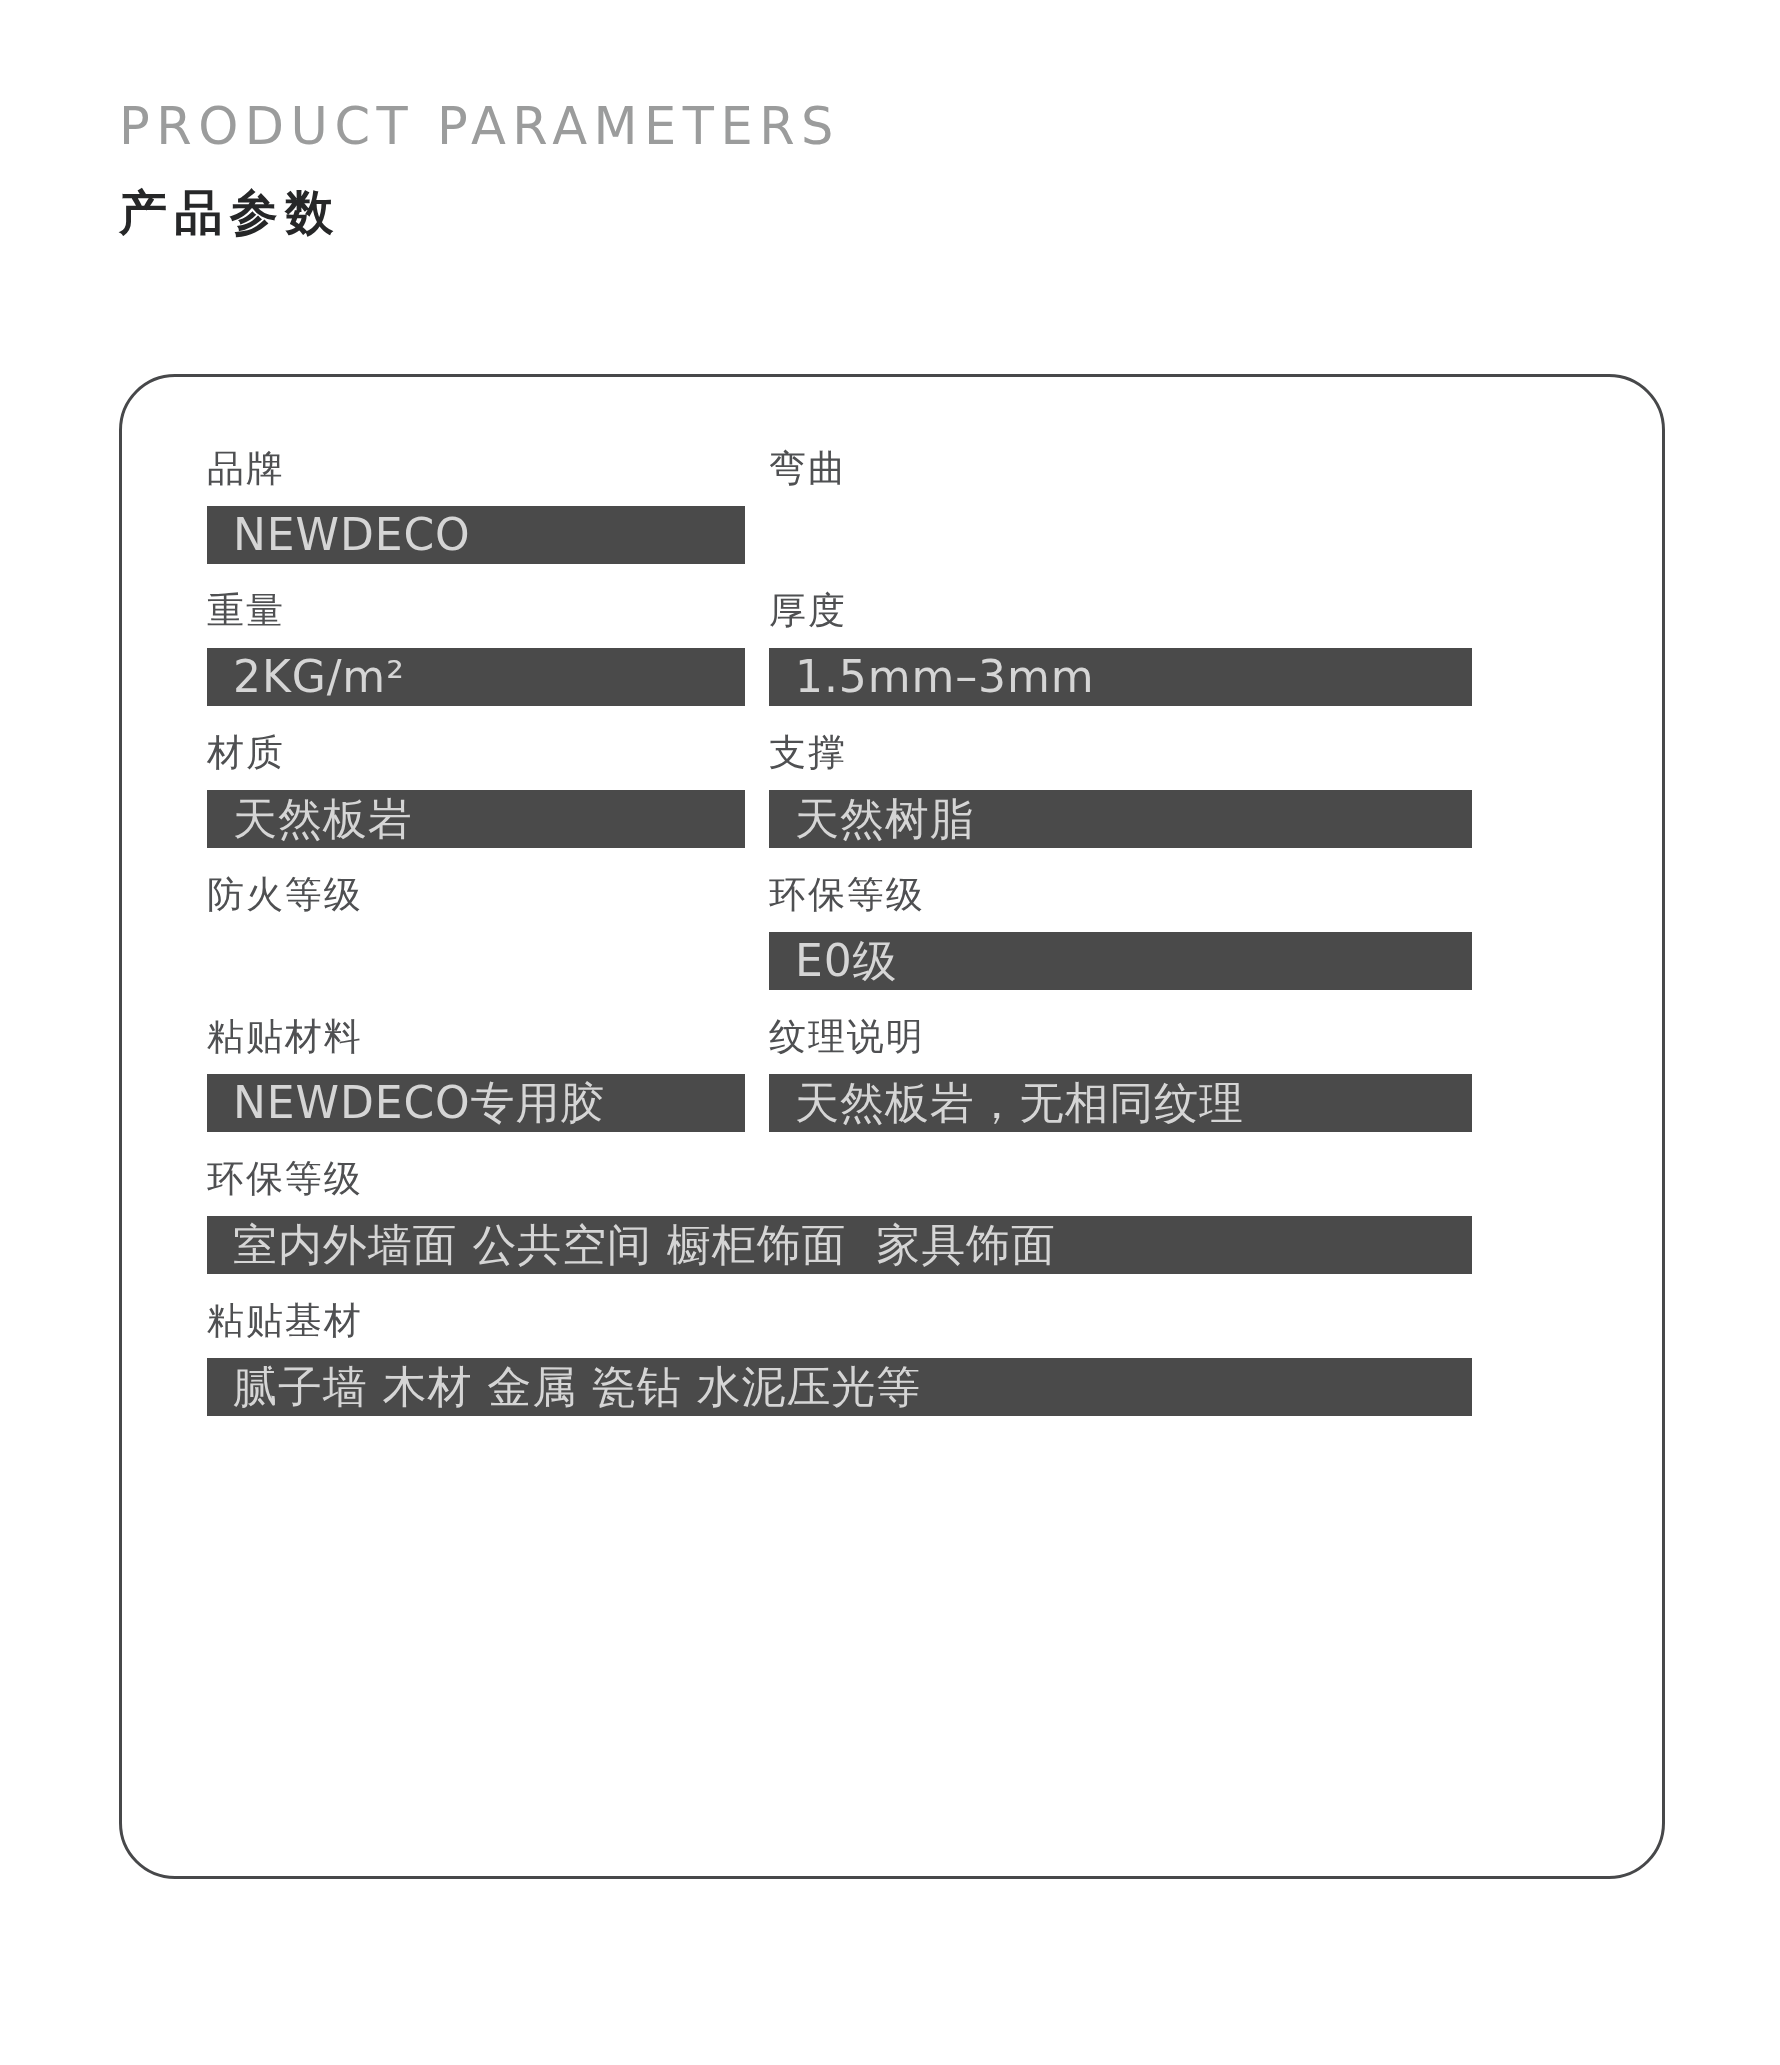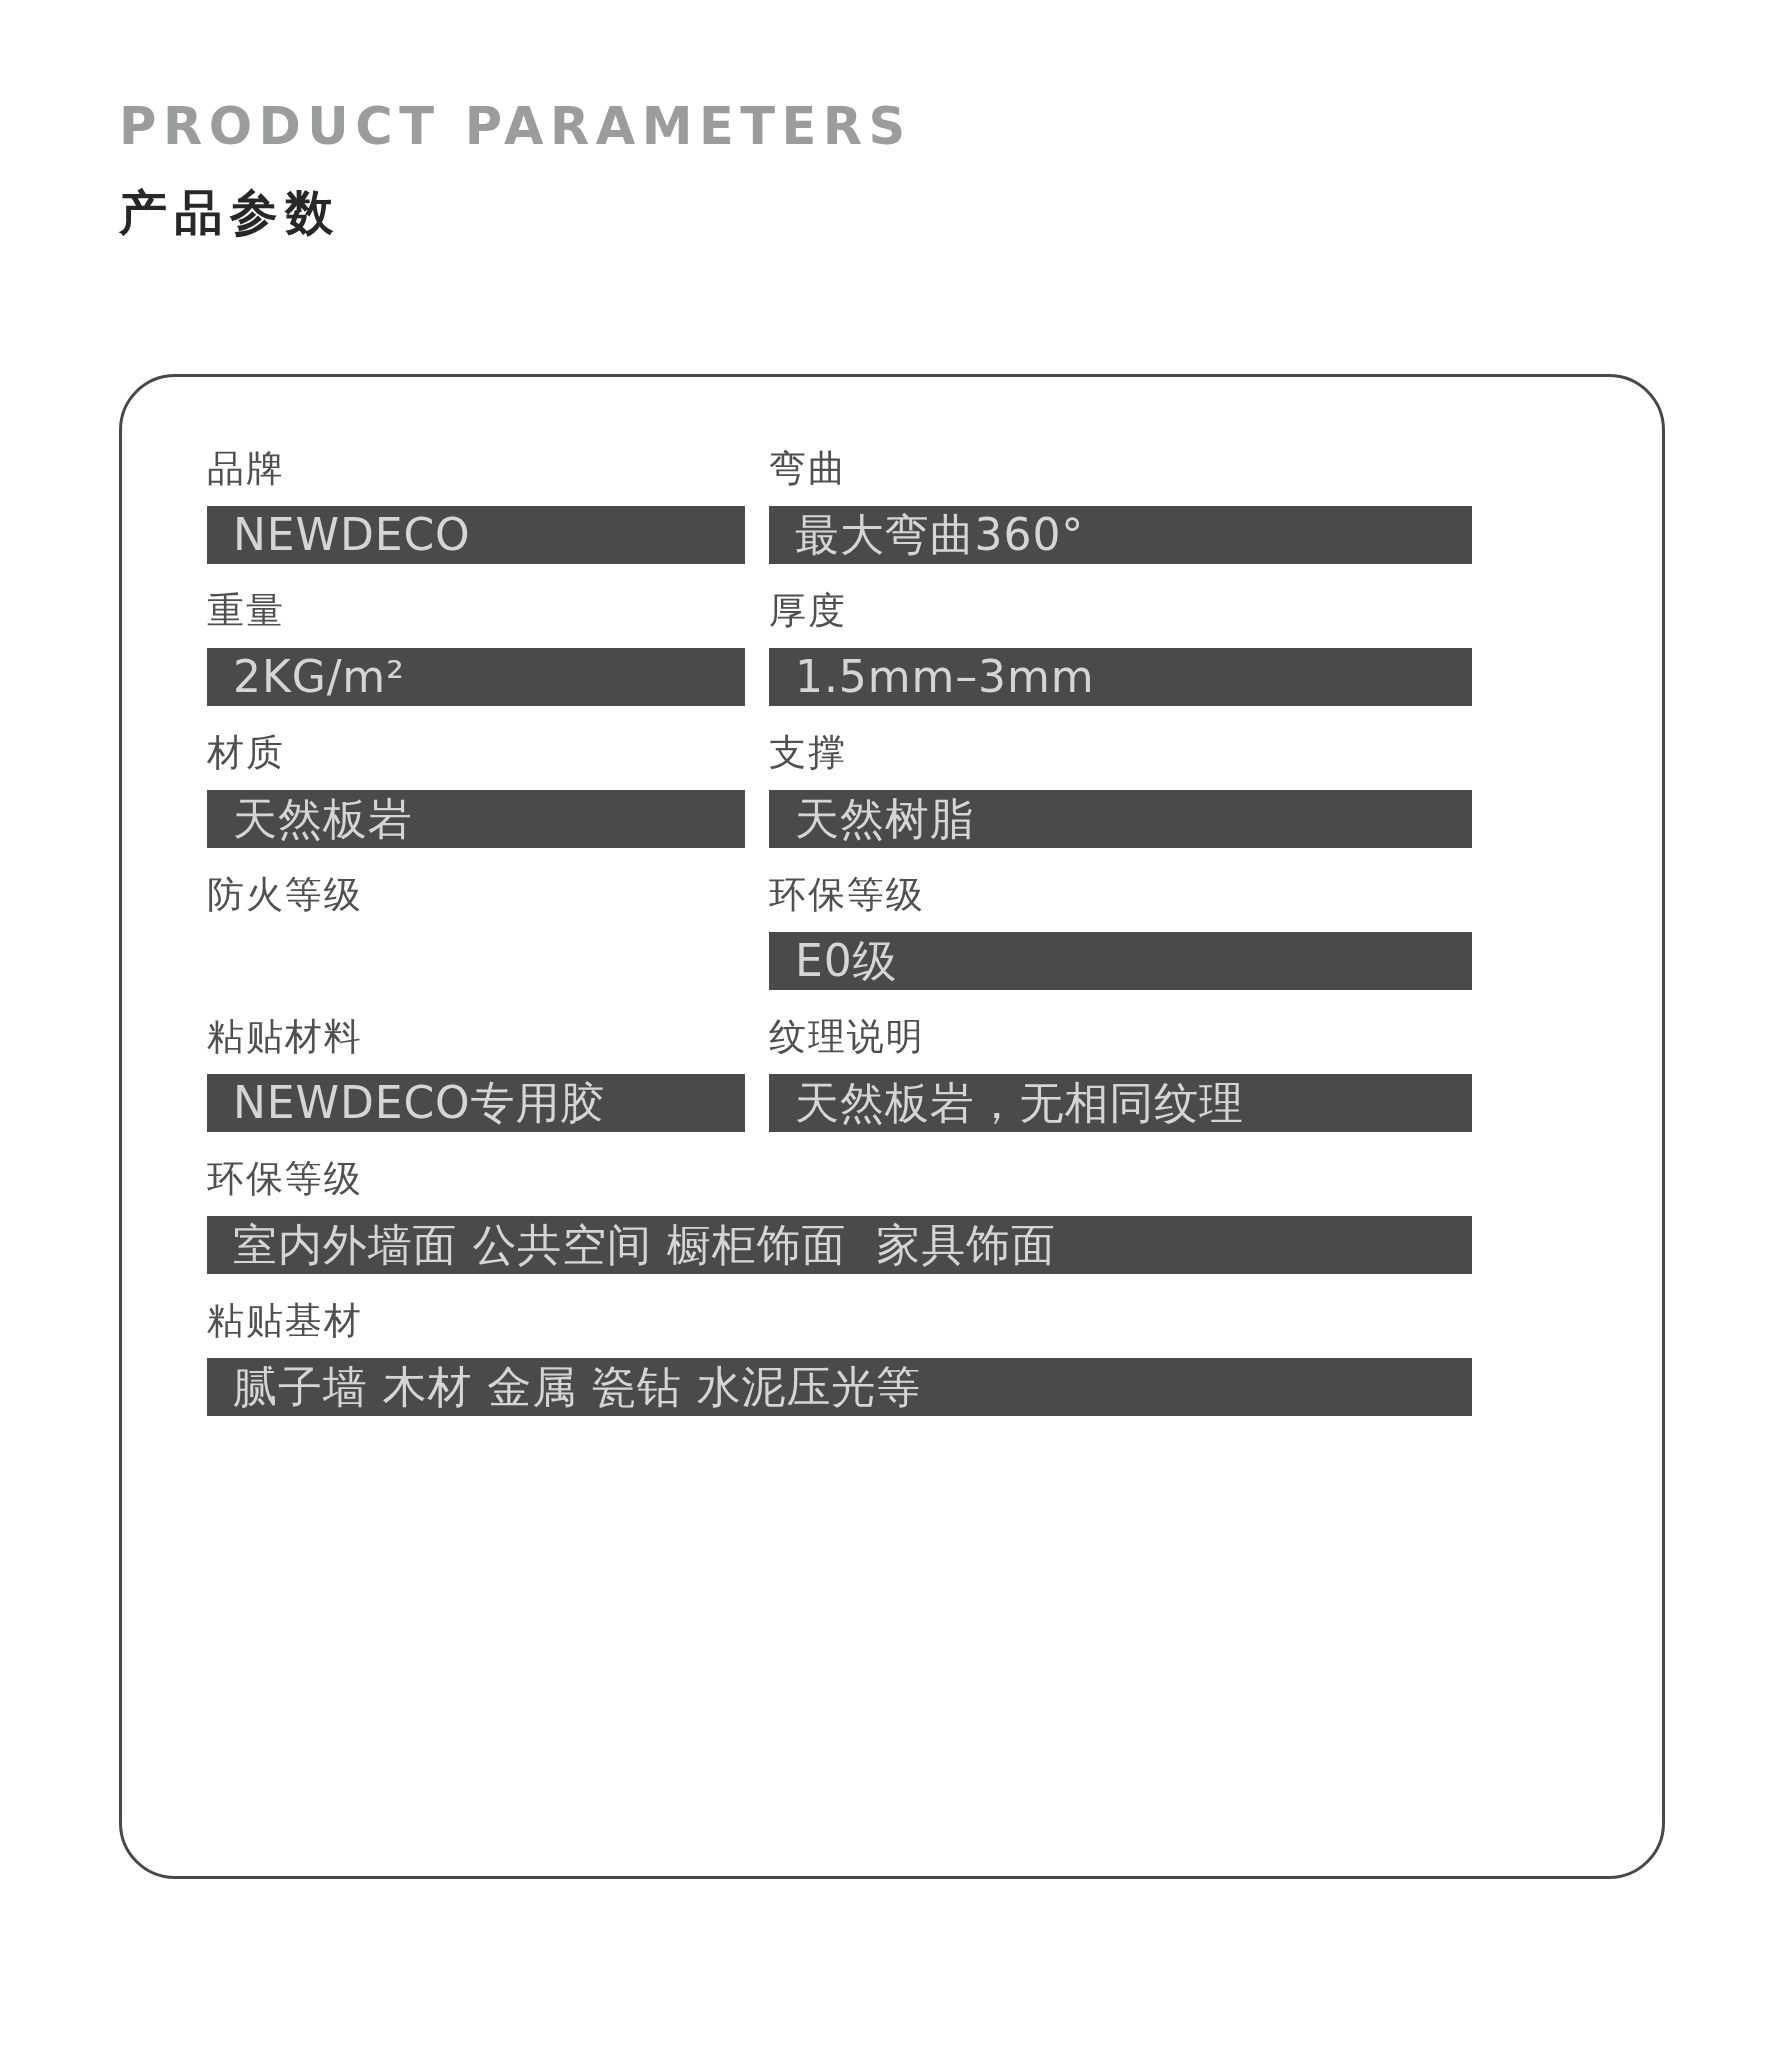--- a/index.html
+++ b/index.html
@@ -16,21 +16,21 @@
   .header {
     position: absolute;
     left: 119px;
     top: 96px;
   }
   .title-en {
     font-size: 51px;
     line-height: 61px;
     letter-spacing: 6.5px;
     color: #9b9c9c;
-    font-weight: 700;
+    font-weight: 400;
     white-space: nowrap;
   }
   .title-zh {
     margin-top: 22px;
     font-size: 48px;
     line-height: 67px;
     letter-spacing: 7.4px;
     color: #262728;
     font-weight: 700;
     white-space: nowrap;
@@ -89,21 +89,20 @@
 <section class="panel">
   <div class="grid">
 
     <div class="field">
       <span class="field-label">品牌</span>
       <span class="field-value">NEWDECO</span>
     </div>
 
     <div class="field">
       <span class="field-label">弯曲</span>
-      <span class="field-value">最大弯曲360°</span>
     </div>
 
     <div class="field">
       <span class="field-label">重量</span>
       <span class="field-value">2KG/m²</span>
     </div>
 
     <div class="field">
       <span class="field-label">厚度</span>
       <span class="field-value">1.5mm–3mm</span>

